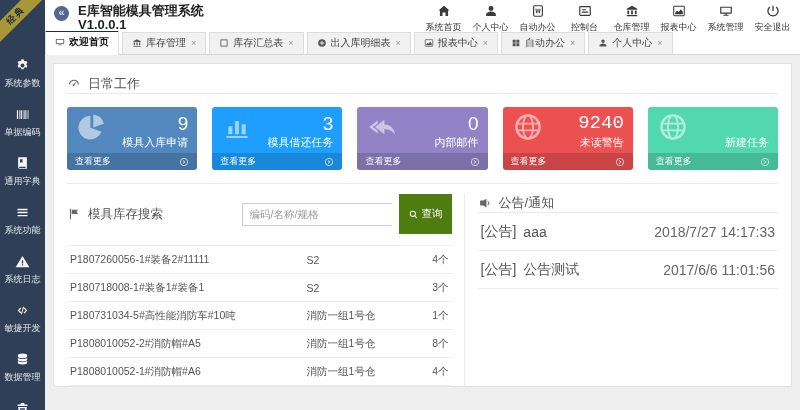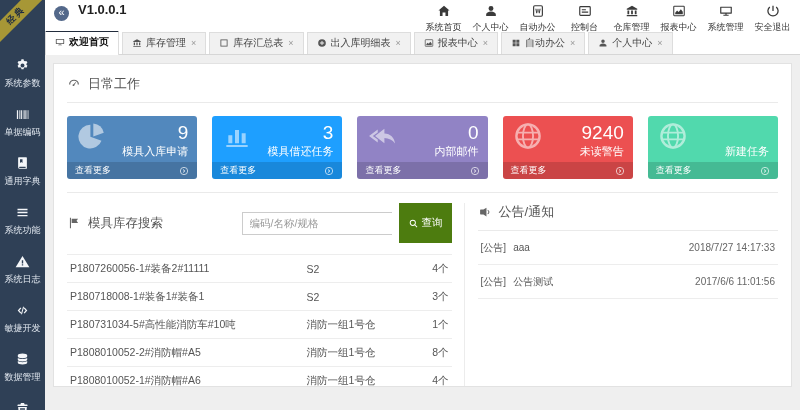--- a/index.html
+++ b/index.html
@@ -39,21 +39,21 @@
   .tab .ti{font-size:10px;color:#555}
   .tab.active{background:#fff;border-top:2px solid #222c3c;color:#111;font-weight:bold;margin-bottom:-1px;padding-bottom:6px}
   .tc{font-size:9px;color:#999;margin-left:1px}
   .tc:empty{display:none}
 
   
   .content{padding:8px;height:340px;box-sizing:border-box}
   .panel{background:#fff;border:1px solid #e2e2e2;height:100%;box-sizing:border-box;
          padding:11px 13px;overflow:hidden}
   .sec-head{display:flex;align-items:center;gap:7px;font-size:13px;color:#555;
-            padding-bottom:9px;border-bottom:1px solid #eaeaea}
+            border-bottom:1px solid #eaeaea}
   .sec-icon{font-size:14px;color:#666}
 
   
   .cards{display:flex;gap:15px;margin-top:13px}
   .card{flex:1;height:63px;border-radius:3px;color:#fff;position:relative;
         padding:6px 9px 20px;box-sizing:border-box;display:flex;overflow:hidden}
   .card-icon{font-size:32px;opacity:.55;align-self:center;margin-top:-10px}
   .card-main{flex:1;text-align:right}
   .card-num{font-size:19px;line-height:21px;min-height:21px}
   .card-label{font-size:11px;margin-top:1px}
@@ -74,21 +74,21 @@
   .search-btn{height:40px;background:#4d7c0f;color:#fff;border:none;font-size:10.5px;
               display:flex;align-items:center;gap:3px;padding:0 9px;cursor:pointer;font-family:inherit}
   .search-btn .bi{font-size:11px}
   .inv-rows{margin-top:11px;border-top:1px solid #ededed}
   .inv-row{display:flex;align-items:center;padding:6.5px 3px;border-bottom:1px solid #ededed;
            font-size:10.5px;color:#555}
   .inv-name{flex:1;white-space:nowrap;overflow:hidden}
   .inv-loc{width:102px;white-space:nowrap}
   .inv-qty{width:40px;text-align:right;white-space:nowrap}
   .notice-row{display:flex;align-items:center;gap:7px;padding:9.5px 3px;
-              border-bottom:1px solid #ededed;font-size:10px;color:#555}
+              border-bottom:1px solid #ededed;font-size:14px;color:#555}
   .notice-time{margin-left:auto;color:#666}
 </style>
 </head>
 <body>
 
 <aside class="sidebar">
   <div class="ribbon">经典</div>
   <div class="side-items">
     <div class="side-item">
       <span class="si" data-icon="gear-icon">
@@ -155,20 +155,21 @@
 
     </div>
   </div>
 </aside>
 
 <div class="main">
 
   <div class="hdr">
     <div class="collapse">«</div>
     <div class="titlebox">
+      <div class="title">E库智能模具管理系统</div>
       <div class="ver">V1.0.0.1</div>
     </div>
     <nav class="topnav">
       <div class="nav-item">
         <span class="ni" data-icon="home-icon">
             <svg viewBox="0 0 24 24" width="1em" height="1em" fill="currentColor" aria-hidden="true">
               <path d="M12 3.2 21.5 11H19v9.5h-4.5v-6h-5v6H5V11H2.5L12 3.2z"></path>
             </svg>
           </span>
         <span class="nl">系统首页</span>
@@ -373,21 +374,21 @@
           <div class="card-foot">
             <span>查看更多</span>
             <span class="arrow" data-icon="arrow-circle-right-icon">
                 <svg viewBox="0 0 24 24" width="1em" height="1em" fill="currentColor" aria-hidden="true">
                   <circle cx="12" cy="12" r="8.8" fill="none" stroke="currentColor" stroke-width="1.8"></circle>
                   <path d="M10.6 7.8 14.8 12l-4.2 4.2-1.3-1.3 2.9-2.9-2.9-2.9 1.3-1.3z"></path>
                 </svg>
               </span>
           </div>
         </div>
-        <div class="card" style="background: rgb(236, 80, 81);">
+        <div class="card" style="background: rgb(236, 80, 81); font-family: Liberation Mono, monospace;">
           <span class="card-icon" data-icon="globe-icon">
               <svg viewBox="0 0 24 24" width="1em" height="1em" fill="currentColor" aria-hidden="true">
                 <circle cx="12" cy="12" r="8.7" fill="none" stroke="currentColor" stroke-width="1.8"></circle>
                 <ellipse cx="12" cy="12" rx="3.8" ry="8.7" fill="none" stroke="currentColor" stroke-width="1.4"></ellipse>
                 <path d="M3.8 9.5h16.4M3.8 14.5h16.4" stroke="currentColor" stroke-width="1.4" fill="none"></path>
               </svg>
             </span>
           <div class="card-main">
             <div class="card-num">9240</div>
             <div class="card-label">未读警告</div>

